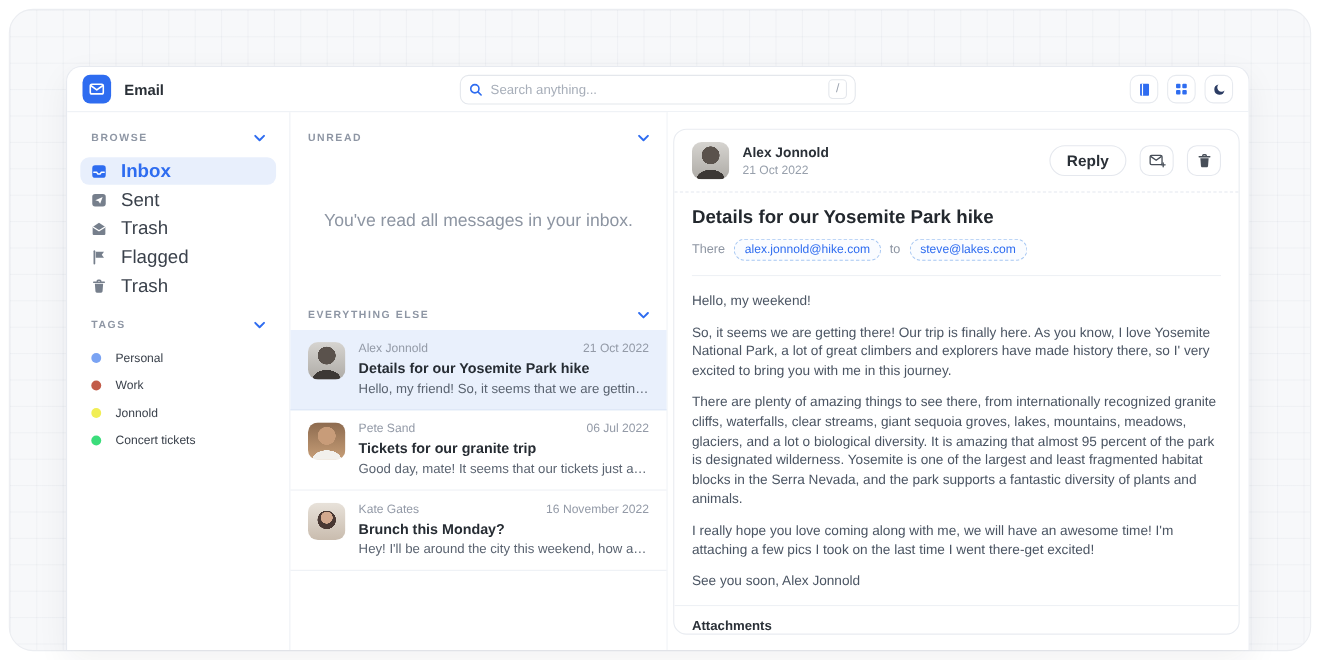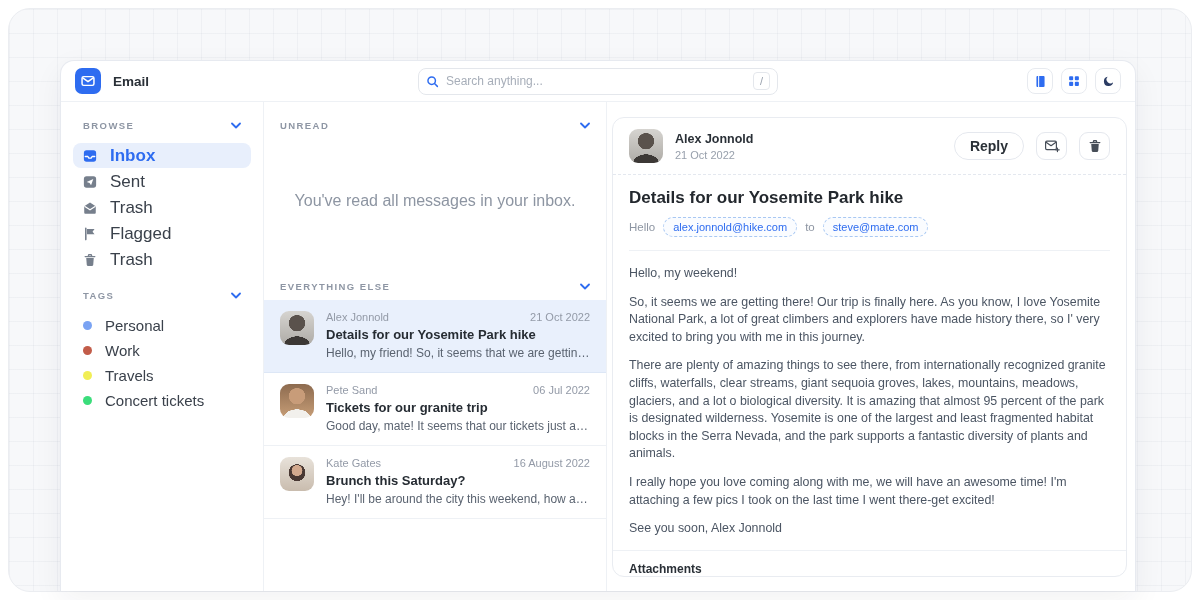--- a/index.html
+++ b/index.html
@@ -46,21 +46,21 @@
   .sec-head { display:flex; justify-content:space-between; align-items:center;
     padding:0 10px; margin-bottom:12px; }
   .sec-label { font-size:9.5px; font-weight:700; letter-spacing:0.15em; color:#8e96a4; }
   .nav-item { display:flex; align-items:center; gap:13px; height:25px; padding:0 10px;
     border-radius:8px; font-size:17px; color:#3a414b; margin-bottom:1px; cursor:pointer; }
   .nav-item .nico { color:#767f8c; display:flex; }
   .nav-item.active { background:#e8effc; color:#2e6cf0; font-weight:600; }
   .nav-item.active .nico { color:#2e6cf0; }
   .tags-block { margin-top:18px; }
   .tag-item { display:flex; align-items:center; gap:13px; height:25px; padding:0 10px;
-    font-size:15px; color:#3a414b; cursor:pointer; }
+    font-size:11px; color:#3a414b; cursor:pointer; }
   .dot { width:9px; height:9px; border-radius:50%; flex:none; }
 
   
   .maillist { width:344px; flex:none; border-left:1px solid #eef1f5; border-right:1px solid #eef1f5;
     padding-top:18px; display:flex; flex-direction:column; }
   .list-head { display:flex; justify-content:space-between; align-items:center; padding:0 16px; }
   .unread-empty { height:140px; display:flex; align-items:center; justify-content:center;
     color:#8d95a2; font-size:16px; }
   .ee-head { margin-top:10px; margin-bottom:8px; }
   .email-item { display:flex; gap:12px; padding:11px 16px 12px; border-bottom:1px solid #eef1f5;
@@ -239,21 +239,21 @@
         <div class="tag-item">
           <span class="dot" style="background: rgb(122, 163, 243);"></span>
           <span>Personal</span>
         </div>
         <div class="tag-item">
           <span class="dot" style="background: rgb(194, 92, 73);"></span>
           <span>Work</span>
         </div>
         <div class="tag-item">
           <span class="dot" style="background: rgb(241, 238, 85);"></span>
-          <span>Travels</span>
+          <span>Jonnold</span>
         </div>
         <div class="tag-item">
           <span class="dot" style="background: rgb(59, 221, 123);"></span>
           <span>Concert tickets</span>
         </div>
       </div>
     </div>
 
     <div class="maillist">
       <div class="list-head">
@@ -300,23 +300,23 @@
           <div class="em-preview">Good day, mate! It seems that our tickets just arrived...</div>
         </div>
       </div>
 
       <div class="email-item">
         <div class="avatar av-kate"></div>
         <div class="em-main">
           <div class="em-top">
             <span>Kate Gates</span>
             <span class="sp"></span>
-            <span>16 August 2022</span>
-          </div>
-          <div class="em-subject">Brunch this Saturday?</div>
+            <span>16 November 2022</span>
+          </div>
+          <div class="em-subject">Brunch this Monday?</div>
           <div class="em-preview">Hey! I'll be around the city this weekend, how about a...</div>
         </div>
       </div>
     </div>
 
     <div class="detailwrap">
       <div class="detailcard">
 
         <div class="d-header">
           <div class="avatar av-alex"></div>
@@ -337,24 +337,24 @@
             <svg width="14" height="14" viewBox="0 0 16 16">
                 <path d="M2.5 4.1h11M6.2 4V2.9c0-.5.4-.9.9-.9h1.8c.5 0 .9.4.9.9V4" fill="none" stroke="currentColor" stroke-width="1.5" stroke-linecap="round"></path>
                 <path d="M3.7 5.6h8.6l-.6 7.9c-.1.8-.7 1.4-1.5 1.4H5.8c-.8 0-1.4-.6-1.5-1.4l-.6-7.9z" fill="currentColor"></path>
               </svg>
           </div>
         </div>
 
         <div class="d-subject">Details for our Yosemite Park hike</div>
 
         <div class="d-fromrow">
-          <span>Hello</span>
+          <span>There</span>
           <span class="chip">alex.jonnold@hike.com</span>
           <span>to</span>
-          <span class="chip">steve@mate.com</span>
+          <span class="chip">steve@lakes.com</span>
         </div>
 
         <div class="d-body">
           <p>Hello, my weekend!</p>
           <p>So, it seems we are getting there! Our trip is finally here. As you know, I love Yosemite National Park, a lot of great climbers and explorers have made history there, so I' very excited to bring you with me in this journey.</p>
           <p>There are plenty of amazing things to see there, from internationally recognized granite cliffs, waterfalls, clear streams, giant sequoia groves, lakes, mountains, meadows, glaciers, and a lot o biological diversity. It is amazing that almost 95 percent of the park is designated wilderness. Yosemite is one of the largest and least fragmented habitat blocks in the Serra Nevada, and the park supports a fantastic diversity of plants and animals.</p>
           <p>I really hope you love coming along with me, we will have an awesome time! I'm attaching a few pics I took on the last time I went there-get excited!</p>
           <p>See you soon, Alex Jonnold</p>
         </div>
 

